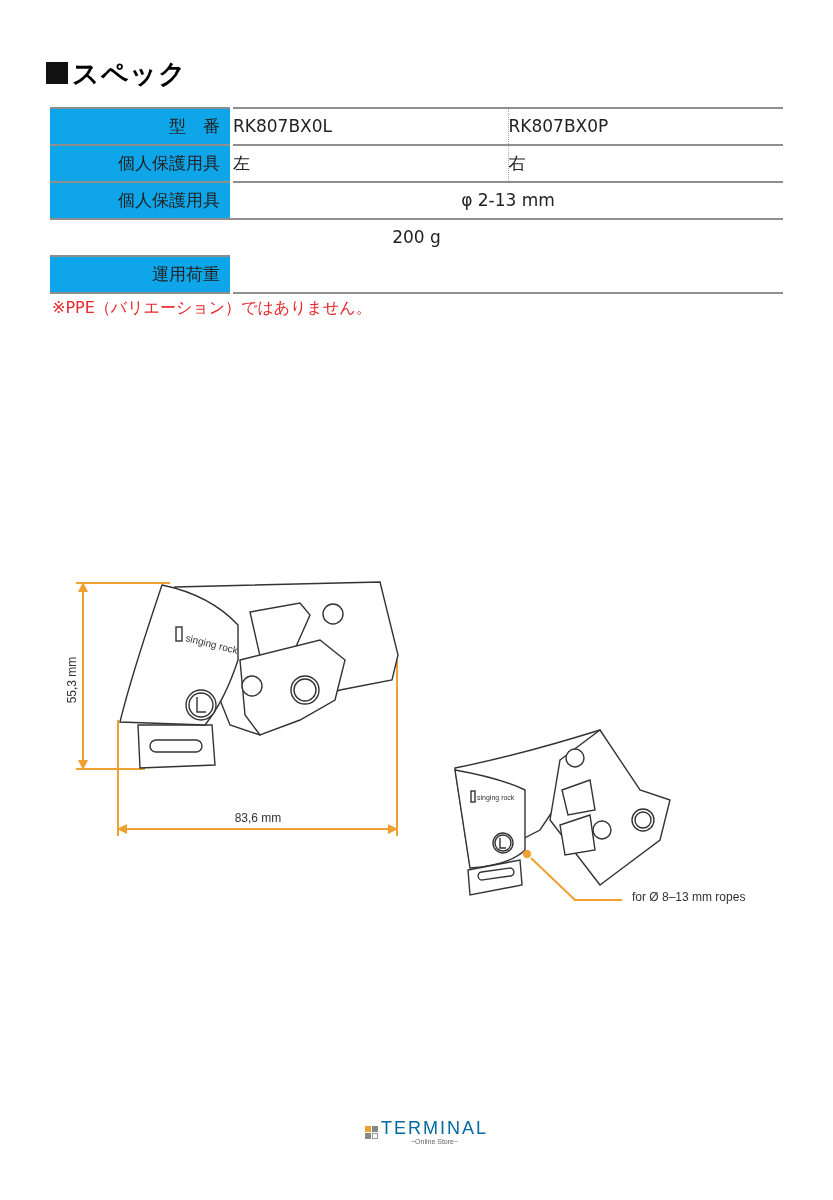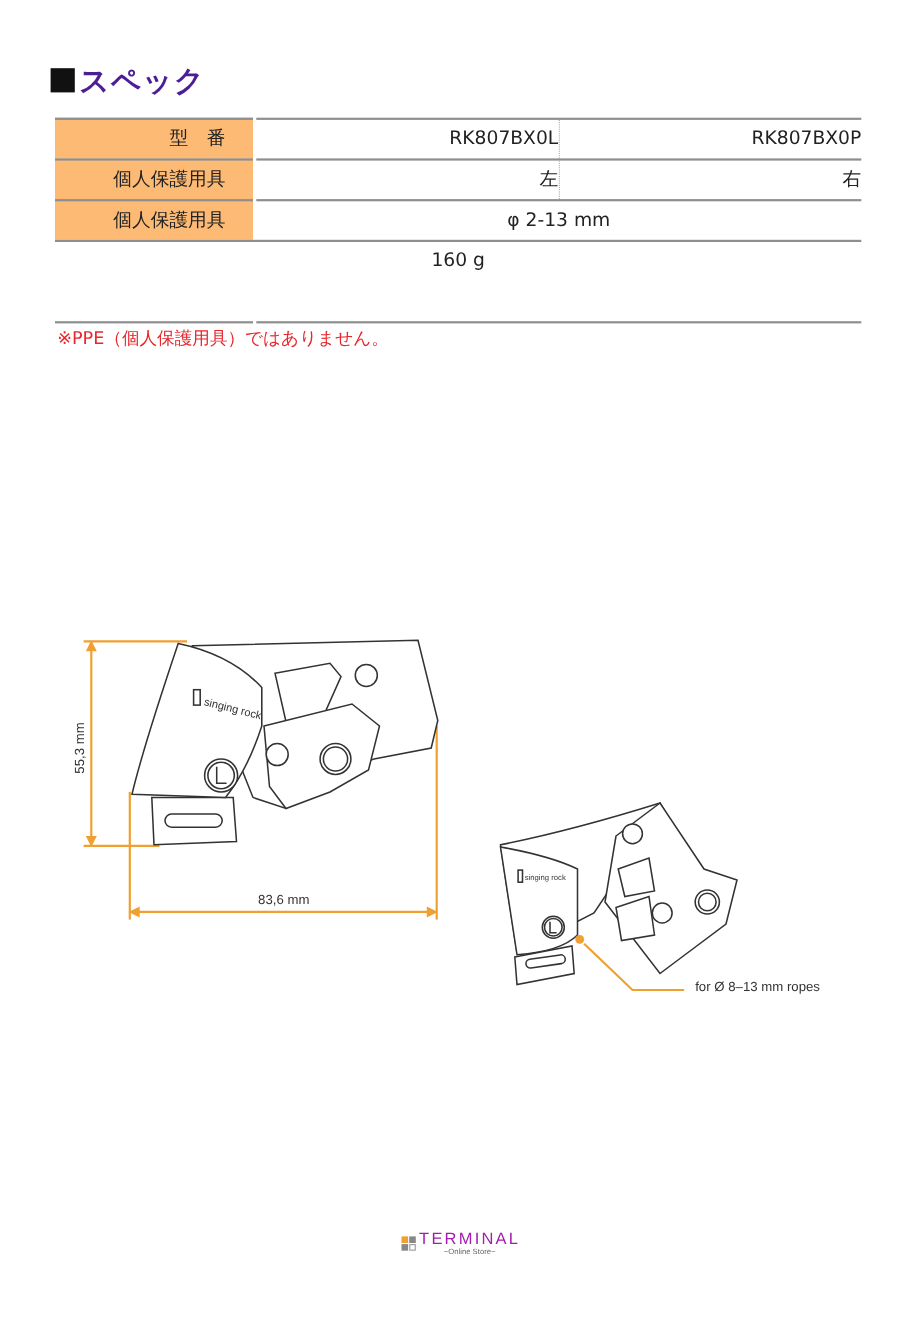--- a/index.html
+++ b/index.html
@@ -1,45 +1,45 @@
 <!DOCTYPE html>
 <html><head>
 <meta charset="utf-8">
 <style>
   * { box-sizing: border-box; margin: 0; padding: 0; }
   html, body { width: 833px; height: 1200px; background: #ffffff; }
   body { position: relative; font-family: "DejaVu Sans", "Liberation Sans", sans-serif; color: #333; overflow: hidden; }
 
-  .heading { position: absolute; left: 46px; top: 56px; font-size: 27px; font-weight: bold; color: #4c1d95; letter-spacing: 1px; font-family: "DejaVu Sans", sans-serif; }
+  .heading { position: absolute; left: 46px; top: 56px; font-size: 27px; font-weight: bold; color: #000000; letter-spacing: 1px; font-family: "DejaVu Sans", sans-serif; }
   .heading .sq { display: inline-block; width: 22px; height: 22px; background: #111; margin-right: 4px; vertical-align: -1px; }
 
   .spec { position: absolute; left: 50px; top: 107px; width: 733px; }
   .row { display: flex; height: 37px; }
-  .cell-label { width: 180px; background: #fdba74; border-top: 2px solid #8e8e8e; text-align: right; padding-right: 25px; font-size: 17px; line-height: 35px; color: #222; margin-right: 3px; }
+  .cell-label { width: 180px; background: #0ea5e9; border-top: 2px solid #8e8e8e; text-align: right; padding-right: 10px; font-size: 17px; line-height: 35px; color: #222; margin-right: 3px; }
   .cell-val { flex: 1; border-top: 2px solid #8e8e8e; display: flex; font-size: 17px; line-height: 35px; color: #222; }
-  .cell-val .half { flex: 1; text-align: right; }
+  .cell-val .half { flex: 1; text-align: left; }
   .cell-val .half.left { border-right: 1px dotted #aaa; }
   .cell-val .full { flex: 1; text-align: center; }
   .bottom-rule { display: flex; height: 2px; }
   .bottom-rule .a { width: 180px; background: #8e8e8e; margin-right: 3px; }
   .bottom-rule .b { flex: 1; background: #8e8e8e; }
 
   .note { position: absolute; left: 52px; top: 298px; font-size: 16px; color: #e8262b; }
 
   .diagram { position: absolute; left: 0; top: 560px; }
   .dim-label { font-family: "Liberation Sans", sans-serif; font-size: 12px; fill: #333; }
 
   .footer { position: absolute; left: 365px; top: 1119px; display: flex; align-items: center; }
   .logo-grid { display: grid; grid-template-columns: 6px 6px; grid-template-rows: 6px 6px; gap: 1px; margin-right: 3px; }
   .logo-grid span:nth-child(1) { background: #f0a030; }
   .logo-grid span:nth-child(2) { background: #888; }
   .logo-grid span:nth-child(3) { background: #888; }
   .logo-grid span:nth-child(4) { background: #fff; border: 1px solid #999; }
   .logo-text { display: flex; flex-direction: column; align-items: center; line-height: 1; }
-  .logo-name { font-family: "Liberation Sans", sans-serif; font-size: 15px; letter-spacing: 2px; color: #a21caf; }
+  .logo-name { font-family: "Liberation Sans", sans-serif; font-size: 18px; letter-spacing: 2px; color: #0369a1; }
   .logo-sub { font-family: "Liberation Sans", sans-serif; font-size: 7px; color: #666; margin-top: 1px; }
 </style>
 </head>
 <body>
 
 <div class="heading"><span class="sq"></span><span>スペック</span></div>
 
 <div class="spec">
   <div class="row">
     <div class="cell-label">型　番</div>
@@ -56,32 +56,33 @@
       </div>
   </div>
   <div class="row">
     <div class="cell-label">個人保護用具</div>
     <div class="cell-val">
         <div class="full">φ 2-13 mm</div>
       </div>
   </div>
   <div class="row">
     <div class="cell-val">
-        <div class="full">160 g</div>
+        <div class="full">200 g</div>
       </div>
   </div>
   <div class="row">
+    <div class="cell-label">運用荷重</div>
   </div>
   <div class="bottom-rule">
       <div class="a"></div>
       <div class="b"></div>
     </div>
 </div>
 
-<div class="note">※PPE（個人保護用具）ではありません。</div>
+<div class="note">※PPE（バリエーション）ではありません。</div>
 
 <svg class="diagram" width="833" height="380" viewBox="0 560 833 380">
 
   <g stroke="#f0a030" stroke-width="2" fill="#f0a030">
     <line x1="76" y1="583" x2="170" y2="583"></line>
     <line x1="76" y1="769" x2="145" y2="769"></line>
     <line x1="83" y1="590" x2="83" y2="762"></line>
     <polygon points="78,592 88,592 83,582" stroke="none"></polygon>
     <polygon points="78,760 88,760 83,770" stroke="none"></polygon>
     <line x1="118" y1="720" x2="118" y2="836"></line>

